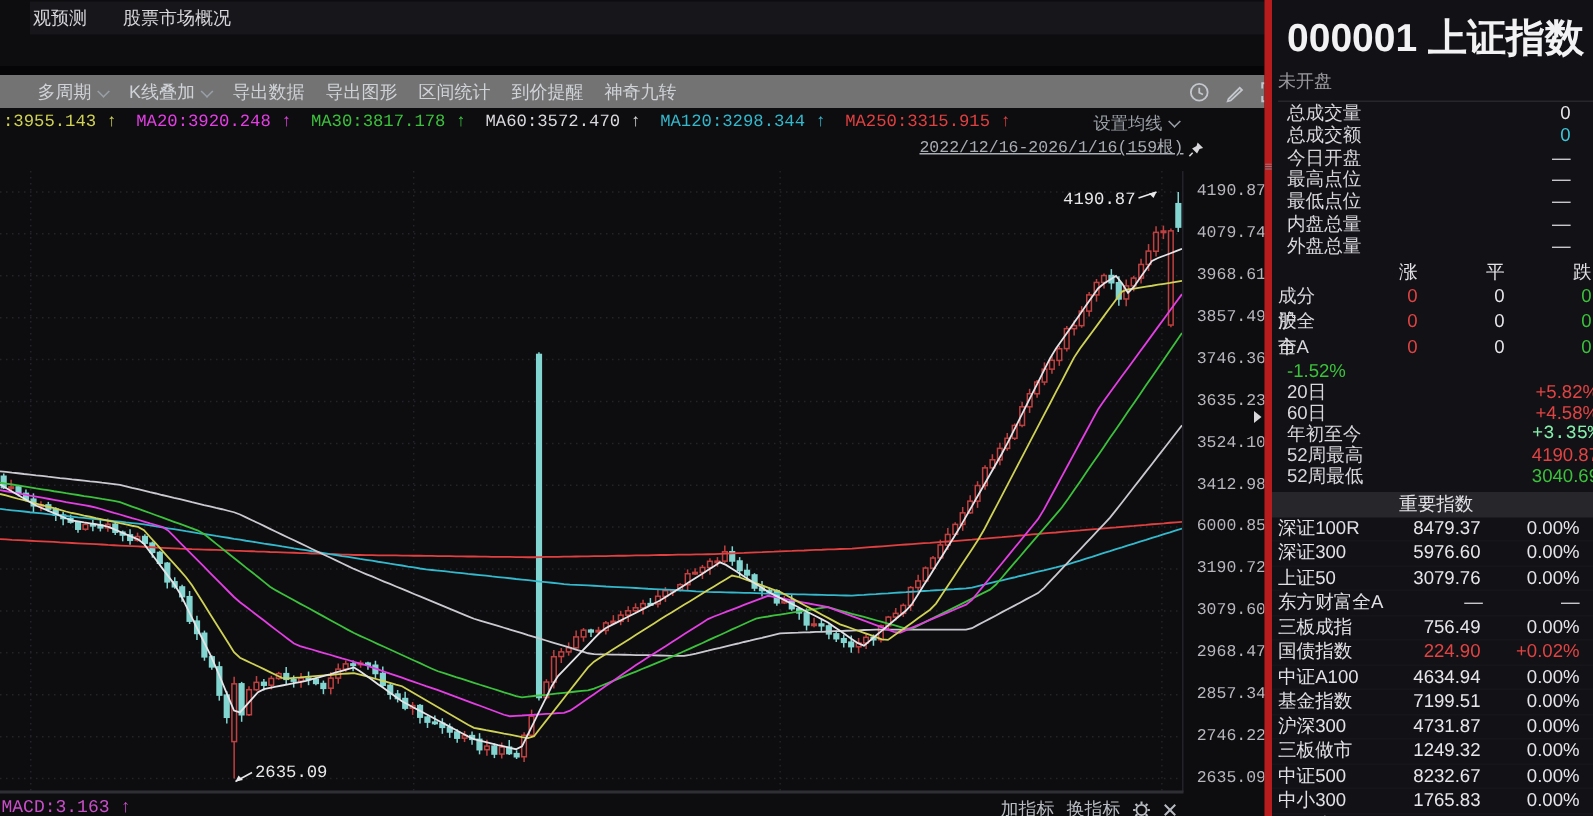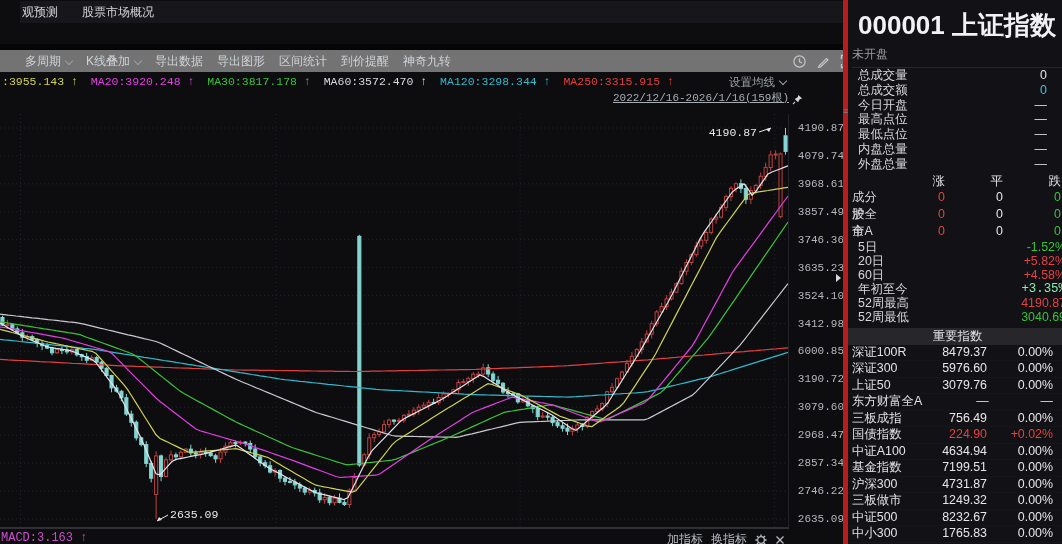--- a/index.html
+++ b/index.html
@@ -580,21 +580,20 @@
         </div>
         <div class="ud-row">
           <span class="lbl">全A</span>
           <span class="c" style="color: rgb(224, 67, 67);">0</span>
           <span class="c" style="color: rgb(230, 230, 234);">0</span>
           <span class="c" style="color: rgb(59, 193, 59);">0</span>
         </div>
       </div>
     <div id="period-rows">
         <div class="period-row">
-          <span class="lbl">5日</span>
           <span style="color: rgb(59, 193, 59);">-1.52%</span>
         </div>
         <div class="period-row">
           <span class="lbl">20日</span>
           <span style="color: rgb(224, 67, 67);">+5.82%</span>
         </div>
         <div class="period-row">
           <span class="lbl">60日</span>
           <span style="color: rgb(224, 67, 67);">+4.58%</span>
         </div>

